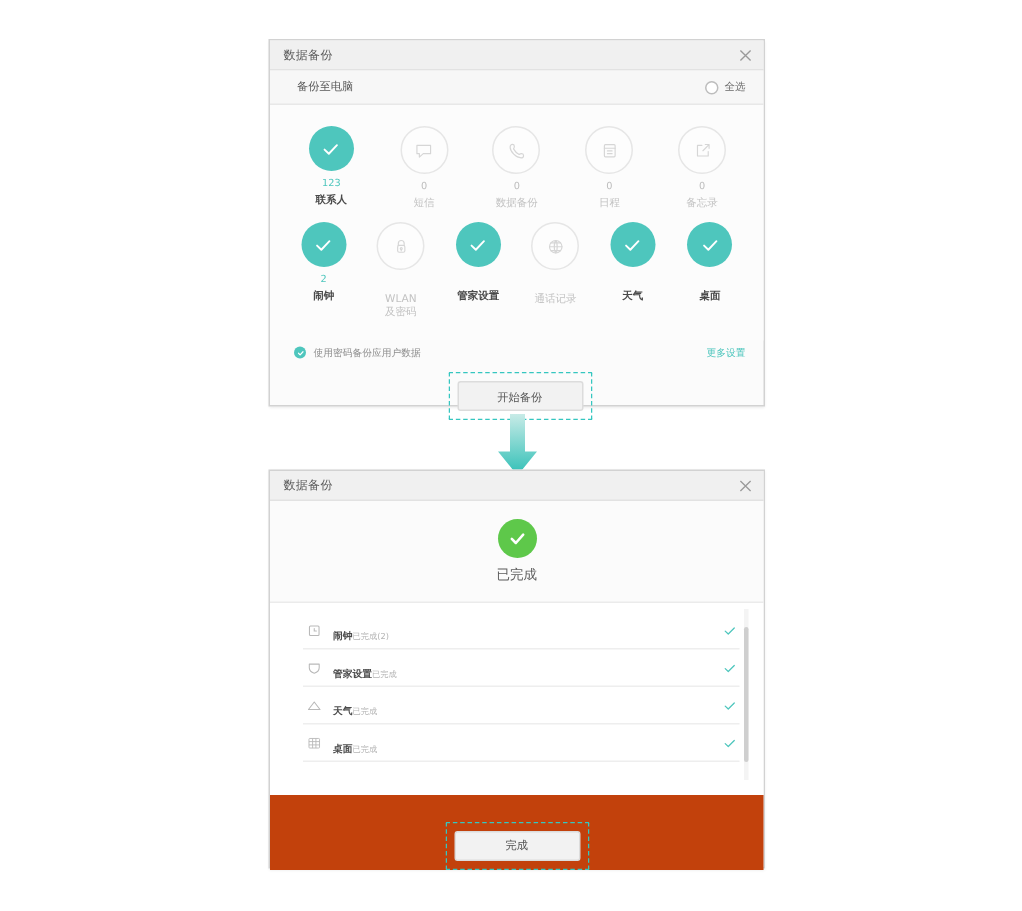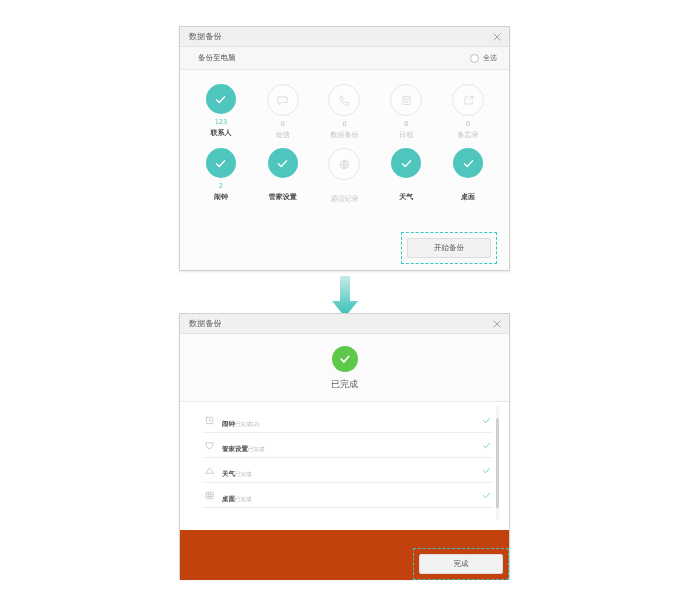--- a/index.html
+++ b/index.html
@@ -75,21 +75,21 @@
   .footer{padding:4px 12px 0 16px;}
   .footer-top{display:flex;align-items:center;}
   .mini-check{
     width:8px;height:8px;border-radius:50%;background:#4ec6bd;
     display:flex;align-items:center;justify-content:center;margin-right:5px;
     flex:none;
   }
   .encrypt-label{font-size:6.5px;color:#8d8d8d;flex:1;line-height:1;}
   .more-link{font-size:6.5px;color:#4ec6bd;line-height:1;cursor:default;}
 
-  .btn-wrap{display:flex;justify-content:flex-end;margin-top:9px;}
+  .btn-wrap{display:flex;justify-content:center;margin-top:9px;}
   .dash{
     border:1px dashed #35c6c0;padding:5px;border-radius:1px;
     display:inline-flex;
   }
   .btn{
     width:82px;height:18px;background:#f2f2f2;border:1px solid #dcdcdc;
     border-radius:2px;display:flex;align-items:center;justify-content:center;
     font-size:7.5px;color:#555;line-height:1;cursor:default;
   }
 
@@ -210,20 +210,32 @@
           <div class="cell">
             <span class="circle on">
               <svg width="15" height="15" viewBox="0 0 20 20" fill="none" stroke="#ffffff" stroke-width="1.7" stroke-linecap="round" stroke-linejoin="round">
                 <path d="M4.5 10.3 L8.3 14 L15.5 6.4"></path>
               </svg>
             </span>
             <span class="count on">2</span>
             <span class="cap on">闹钟</span>
           </div>
           <div class="cell">
+            <span class="circle off">
+              <svg width="13" height="13" viewBox="0 0 20 20" fill="none" stroke="#d6d6d6" stroke-width="1.2" stroke-linecap="round" stroke-linejoin="round">
+                <path d="M7 8.6 V6.6 a3 3 0 0 1 6 0 v2"></path>
+                <rect x="6.3" y="8.6" width="7.4" height="7" rx="1.6"></rect>
+                <circle cx="10" cy="11.8" r="1"></circle>
+                <path d="M10 12.8 v1.4"></path>
+              </svg>
+            </span>
+            <span class="count blank">&nbsp;</span>
+            <span class="cap off">WLAN<br>及密码</span>
+          </div>
+          <div class="cell">
             <span class="circle on">
               <svg width="15" height="15" viewBox="0 0 20 20" fill="none" stroke="#ffffff" stroke-width="1.7" stroke-linecap="round" stroke-linejoin="round">
                 <path d="M4.5 10.3 L8.3 14 L15.5 6.4"></path>
               </svg>
             </span>
             <span class="count blank">&nbsp;</span>
             <span class="cap on">管家设置</span>
           </div>
           <div class="cell">
             <span class="circle off">
@@ -250,20 +262,29 @@
                 <path d="M4.5 10.3 L8.3 14 L15.5 6.4"></path>
               </svg>
             </span>
             <span class="count blank">&nbsp;</span>
             <span class="cap on">桌面</span>
           </div>
         </div>
     </div>
 
     <div class="footer">
+      <div class="footer-top">
+        <span class="mini-check">
+          <svg width="5" height="5" viewBox="0 0 10 10">
+              <path d="M2 5 L4.2 7.2 L8 3" stroke="#fff" stroke-width="1.6" fill="none" stroke-linecap="round" stroke-linejoin="round"></path>
+            </svg>
+        </span>
+        <span class="encrypt-label">使用密码备份应用户数据</span>
+        <span class="more-link">更多设置</span>
+      </div>
       <div class="btn-wrap">
         <span class="dash">
           <span class="btn">开始备份</span>
         </span>
       </div>
     </div>
   </div>
 
   <div class="arrow">
     <svg width="28" height="42" viewBox="0 0 28 42">

